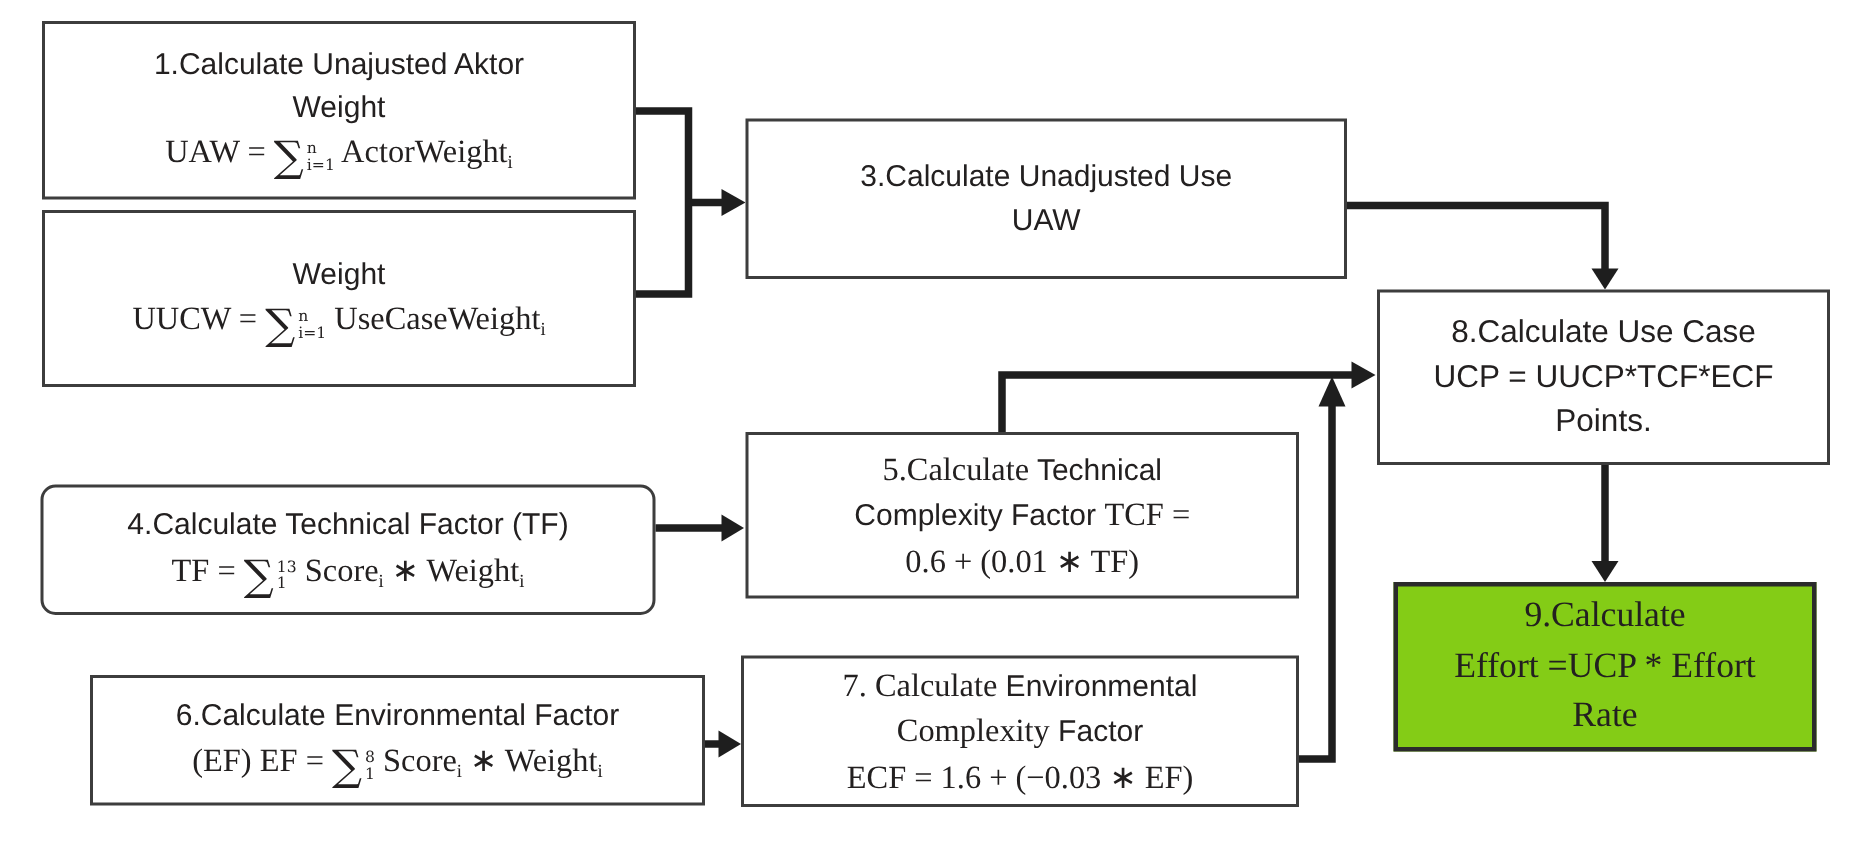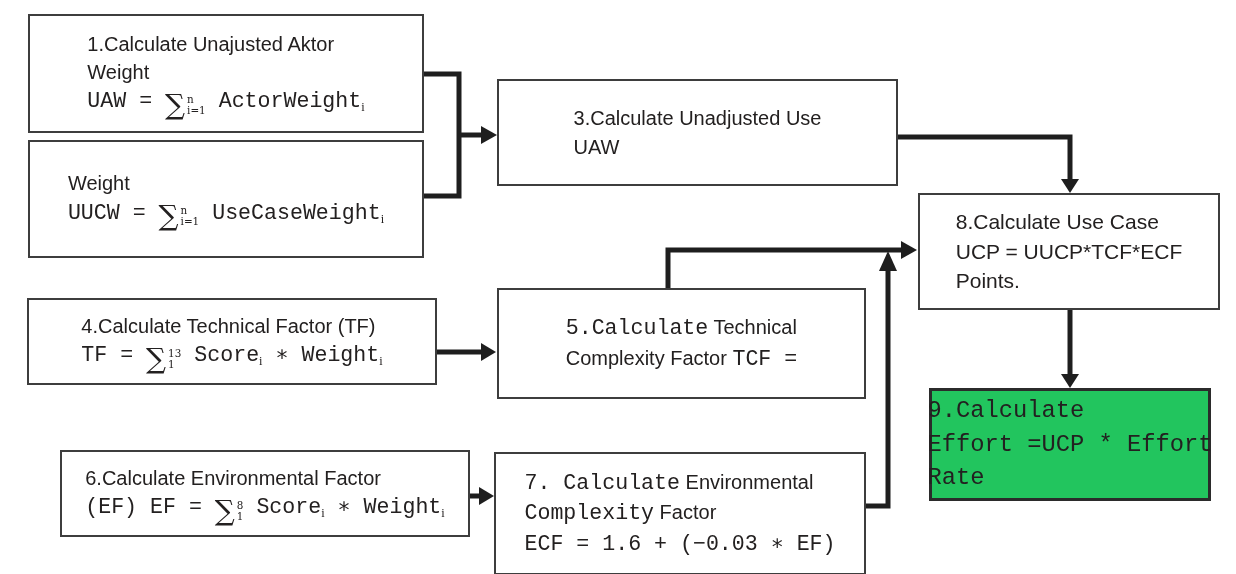--- a/index.html
+++ b/index.html
@@ -8,35 +8,35 @@
     width:1236px;height:574px;
     background:#ffffff;
     font-family:"Liberation Sans",sans-serif;
     overflow:hidden;
   }
   .connector-layer{position:absolute;left:0;top:0;width:1236px;height:574px;}
   .box{
     position:absolute;box-sizing:border-box;
     background:#ffffff;border:2px solid #3d3d3d;
     display:flex;flex-direction:column;justify-content:center;align-items:center;
-    color:#232020;font-size:20px;line-height:1.42;
+    text-align:center;color:#232020;font-size:20px;line-height:1.42;
     padding:2px 6px;
   }
   #box1{left:28px;top:14px;width:396px;height:119px;}
   #box2{left:28px;top:140px;width:396px;height:118px;}
   #box3{left:497px;top:79px;width:401px;height:107px;}
-  #box4{left:27px;top:298px;width:410px;height:87px;}
+  #box4{left:27px;top:323px;width:410px;height:87px;border-radius:10px;}
   #box5{left:497px;top:288px;width:369px;height:111px;}
   #box6{left:27px;top:450px;width:410px;height:87px;margin-left:33px;}
-  #box7{left:494px;top:452px;width:372px;height:123px;}
+  #box7{left:494px;top:437px;width:372px;height:101px;}
   #box8{left:918px;top:193px;width:302px;height:117px;font-size:21px;}
-  #box9{left:929px;top:388px;width:282px;height:113px;background:#22c55e;border:3px solid #2b2b2b;font-size:22px;}
+  #box9{left:929px;top:388px;width:282px;height:113px;background:#84cc16;border:3px solid #2b2b2b;font-size:22px;}
   .tline{display:block;white-space:nowrap;}
   .seg-sans{font-family:"Liberation Sans",sans-serif;}
-  .seg-serif{font-family:Liberation Mono, monospace;font-size:1.08em;}
+  .seg-serif{font-family:Liberation Serif, serif;font-size:1.08em;}
   .seg-sub{font-family:"Liberation Serif","DejaVu Serif",serif;font-size:0.62em;vertical-align:-0.35em;}
   .sum{display:inline-flex;align-items:center;vertical-align:-0.32em;font-family:"DejaVu Serif","Liberation Serif",serif;}
   .sum .sigma{font-size:1.4em;line-height:0.85;}
   .sum .limits{display:inline-flex;flex-direction:column;align-items:flex-start;font-size:0.52em;line-height:1.05;margin-left:2px;}
 </style>
 </head>
 <body>
 
 <div class="canvas">
 
@@ -102,20 +102,21 @@
               <span>1</span>
             </span>
           </span><span class="seg-serif"> Score</span><span class="seg-sub">i</span><span class="seg-serif"> ∗ Weight</span><span class="seg-sub">i</span></div>
       </div>
   </div>
 
   <div class="box" id="box5">
     <div class="box-text">
         <div class="tline"><span class="seg-serif">5.Calculate</span><span class="seg-sans"> Technical</span></div>
         <div class="tline"><span class="seg-sans">Complexity Factor </span><span class="seg-serif">TCF =</span></div>
+        <div class="tline"><span class="seg-serif">0.6 + (0.01 ∗  TF)</span></div>
       </div>
   </div>
 
   <div class="box" id="box6">
     <div class="box-text">
         <div class="tline"><span class="seg-sans">6.Calculate Environmental Factor</span></div>
         <div class="tline"><span class="seg-serif">(EF)  EF = </span><span class="sum">
             <span class="sigma">∑</span>
             <span class="limits">
               <span>8</span>

